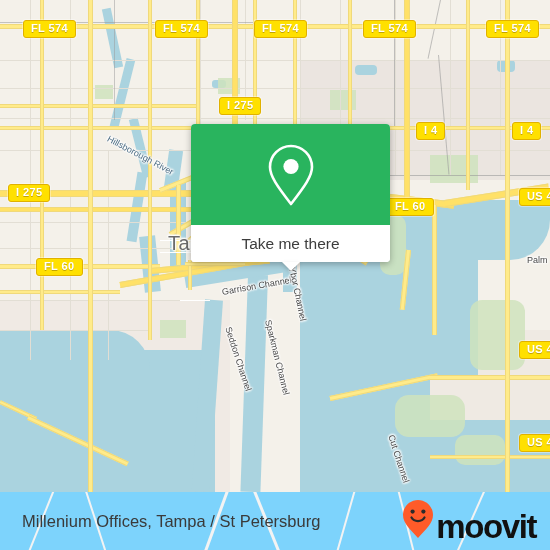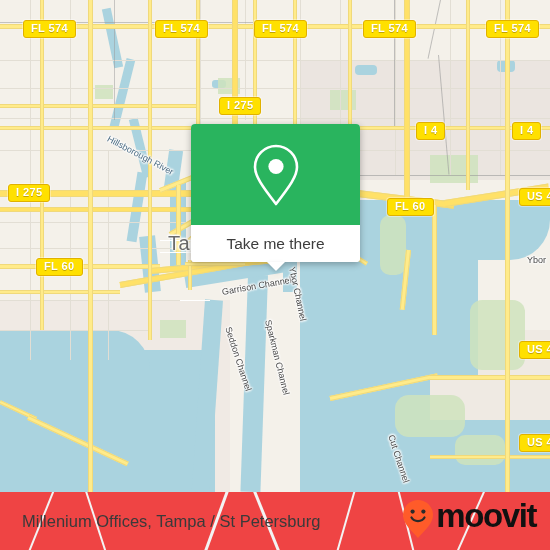--- a/index.html
+++ b/index.html
@@ -66,21 +66,21 @@
     background:rgba(255,255,255,.82);
     color:#3b3b3b;
     font-size:12.5px;
     padding:5px 0 6px 8px;
     box-sizing:border-box;
     line-height:15px;
   }
 
   
   .card{
-    position:absolute;left:191px;top:124px;width:169px;height:138px;
+    position:absolute;left:191px;top:124px;width:199px;height:138px;
     border-radius:4px;
     background:#ffffff;
     box-shadow:0 2px 7px rgba(0,0,0,.30);
     overflow:visible;
   }
   .card-top{
     position:absolute;left:0;top:0;width:100%;height:101px;
     background:#29b45e;
     border-radius:4px 4px 0 0;
     display:flex;align-items:center;justify-content:center;
@@ -101,31 +101,31 @@
     width:0;height:0;
     border-left:9px solid transparent;
     border-right:9px solid transparent;
     border-top:9px solid #ffffff;
     filter:drop-shadow(0 2px 2px rgba(0,0,0,.18));
   }
 
   
   .footer{
     position:absolute;left:0;top:492px;width:550px;height:58px;
-    background:#ef4444;
+    background:#7dd3fc;
     overflow:hidden;
   }
   .footer-wm{position:absolute;background:#f3f3f3;}
   .footer-title{
     position:absolute;left:22px;top:50%;transform:translateY(-50%);
     color:#3a3a3a;font-size:16.5px;white-space:nowrap;
   }
   .brand{
     position:absolute;right:14px;top:50%;transform:translateY(-50%);
-    display:flex;align-items:flex-start;gap:2px;
+    display:flex;align-items:flex-end;gap:2px;
   }
   .brand-name{
     color:#111111;font-size:33px;font-weight:bold;letter-spacing:-1.4px;
     line-height:33px;
   }
 </style>
 </head>
 <body>
 
 <div id="app">
@@ -259,21 +259,21 @@
       <div class="shield" style="left:519px;top:434px;">US 41</div>
     </div>
 
     <div>
       <div class="maplabel river" style="left:108px;top:133px;transform:rotate(28deg);transform-origin:left center;">Hillsborough River</div>
       <div class="maplabel" style="left:222px;top:287px;transform:rotate(-10deg);transform-origin:left center;">Garrison Channel</div>
       <div class="maplabel" style="left:228px;top:322px;transform:rotate(72deg);transform-origin:left center;">Seddon Channel</div>
       <div class="maplabel" style="left:268px;top:315px;transform:rotate(76deg);transform-origin:left center;">Sparkman Channel</div>
       <div class="maplabel" style="left:292px;top:262px;transform:rotate(78deg);transform-origin:left center;">Ybor Channel</div>
       <div class="maplabel" style="left:391px;top:430px;transform:rotate(72deg);transform-origin:left center;">Cut Channel</div>
-      <div class="maplabel" style="left:527px;top:255px;">Ybor</div>
+      <div class="maplabel" style="left:527px;top:255px;">Palm</div>
     </div>
 
     <div class="maplabel city" style="left:168px;top:232px;">Tampa</div>
 
   </div>
 
   <div class="card">
     <div class="card-top">
       <span>
         <svg class="pin-icon" width="56" height="66" viewBox="0 0 56 66" aria-hidden="true">

